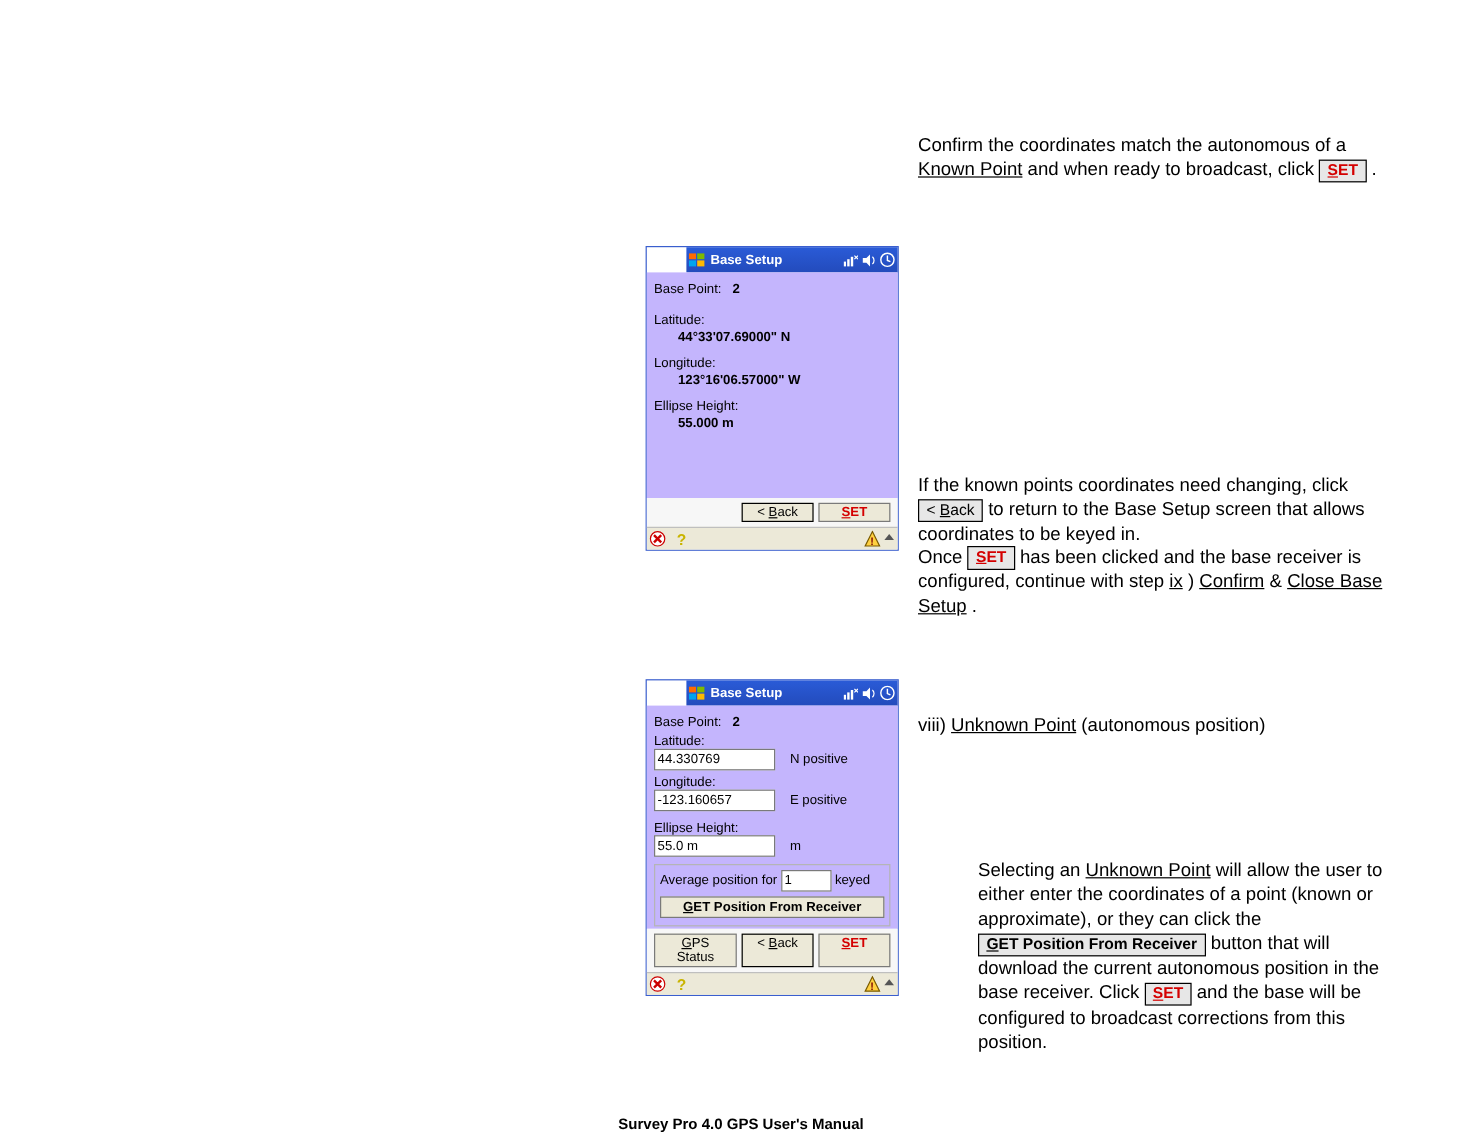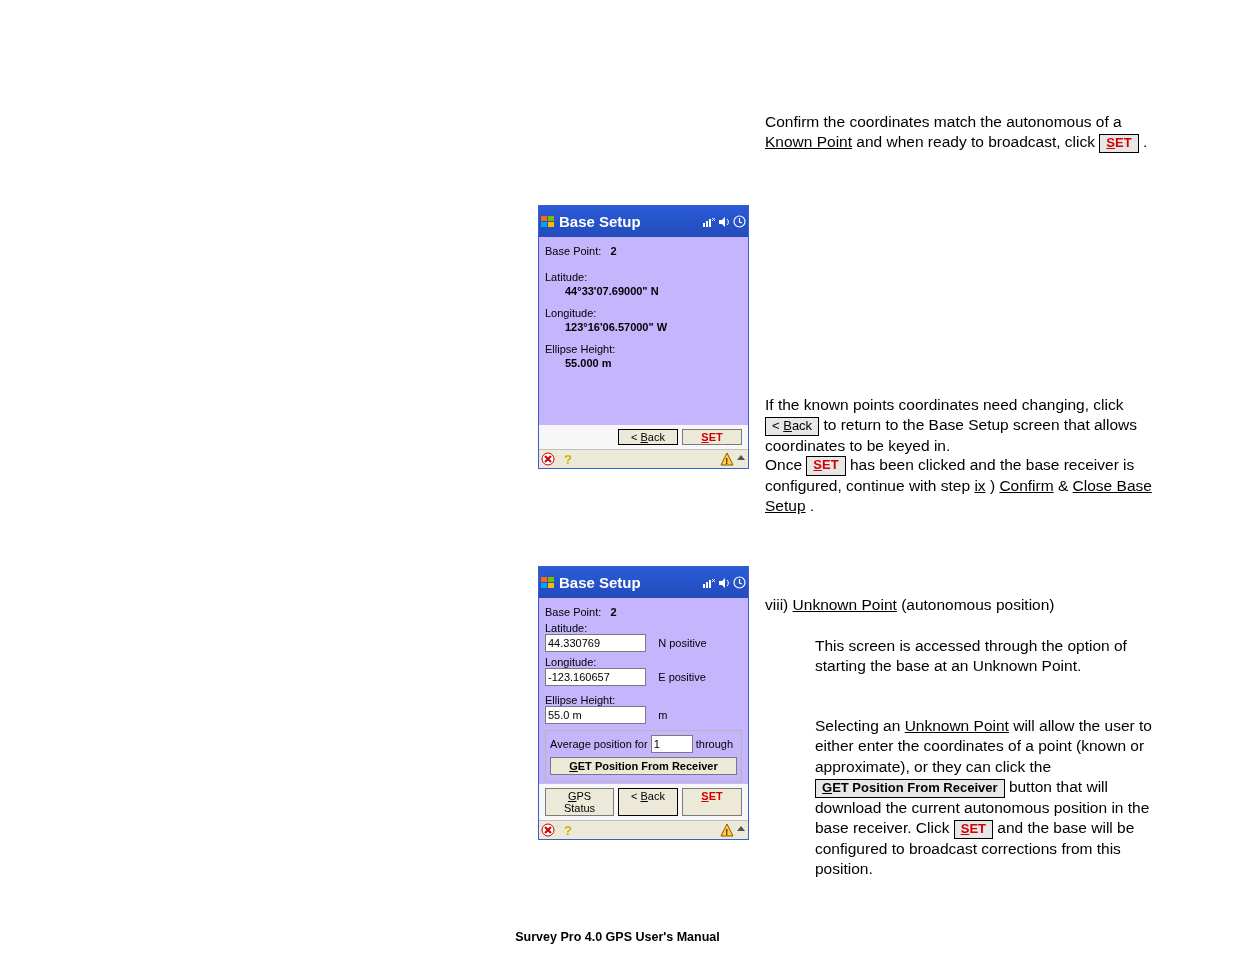--- a/index.html
+++ b/index.html
@@ -47,27 +47,28 @@
     border: 1px solid #3a5ece;
     background: #fff;
     font-family: Tahoma, "Segoe UI", Arial, sans-serif;
     font-size: 11px;
     color: #000;
   }
   .dev1 { left: 538px; top: 205px; }
   .dev2 { left: 538px; top: 566px; }
 
   .titlebar {
-    height: 31px;
+    height: 21px;
     background: linear-gradient(#2a5bd7, #234bbc);
     color: #fff;
     display: flex;
     align-items: center;
     font-weight: bold;
-    font-size: 15px;
+    font-size: 11px;
+    margin-left: 33px;
   }
   .winlogo {
     width: 18px;
     height: 21px;
     display: flex;
     align-items: center;
     justify-content: center;
   }
   .tbtitle { flex: 1; padding-left: 2px; }
   .tray-icons-top {
@@ -189,23 +190,20 @@
     <u>Close Base Setup</u>
     <span>.</span>
   </div>
 
   <div class="right-col" style="top:595px;">
     <span>viii)    </span>
     <u>Unknown Point</u>
     <span> (autonomous position)</span>
   </div>
 
-  <div class="right-col" style="top:636px; left:815px; width:340px;">
-    <span>This screen is accessed through the option of starting the base at an Unknown Point.</span>
-  </div>
 
   <div class="right-col" style="top:716px; left:815px; width:340px;">
     <span>Selecting an </span>
     <u>Unknown Point</u>
     <span> will allow the user to either enter the coordinates of a point (known or approximate), or they can click the </span>
     <span class="simbtn" style="font-weight:bold;"><span class="hk">G</span>ET Position From Receiver</span>
     <span> button that will download the current autonomous position in the base receiver.  Click </span>
     <span class="simbtn set"><span class="hk">S</span>ET</span>
     <span> and the base will be configured to broadcast corrections from this position.</span>
   </div>
@@ -326,21 +324,21 @@
         &nbsp;&nbsp;&nbsp;<span>E positive</span>
       </div>
       <div class="row" style="margin-top:8px;">
         <span class="vlabel">Ellipse Height:</span><br>
         <input class="inputbox" style="width: 95px;" value="55.0 m">
         &nbsp;&nbsp;&nbsp;<span>m</span>
       </div>
       <div class="group">
         <span>Average position for</span>
         <input class="inputbox" style="width: 36px;" value="1">
-        <span>through</span>
+        <span>keyed</span>
         <div class="getposbtn">
           <span class="hk">G</span><span>ET Position From Receiver</span>
         </div>
       </div>
     </div>
     <div class="button-row left-present">
       <div class="wbtn"><span class="hk">G</span>PS Status</div>
       <div style="display:flex;gap:4px;">
         <div class="wbtn default">&lt; <span class="hk">B</span>ack</div>
         <div class="wbtn set"><span class="hk">S</span>ET</div>

